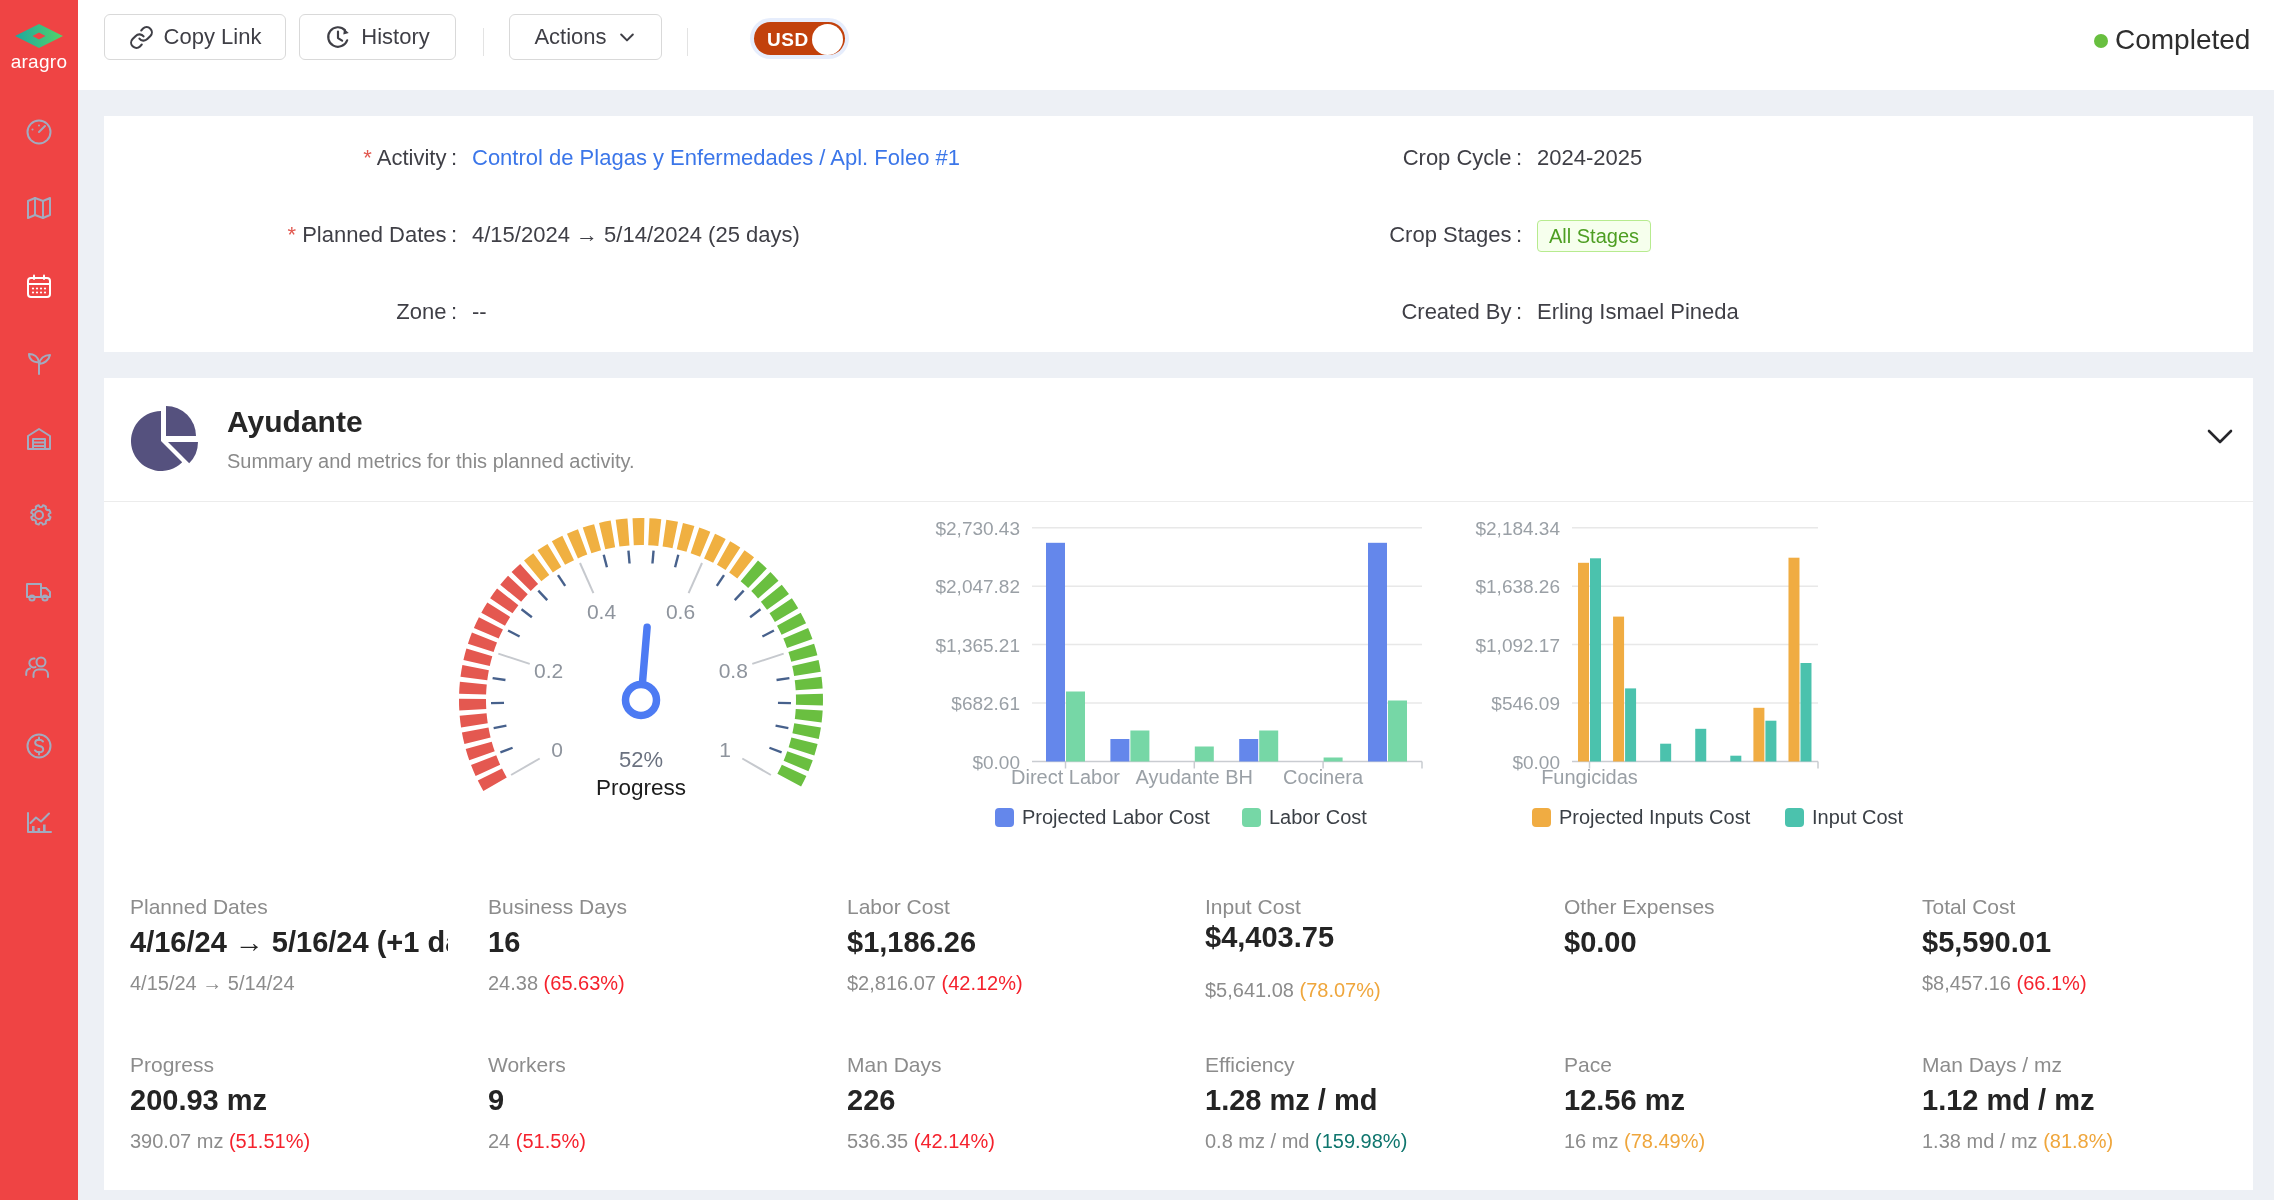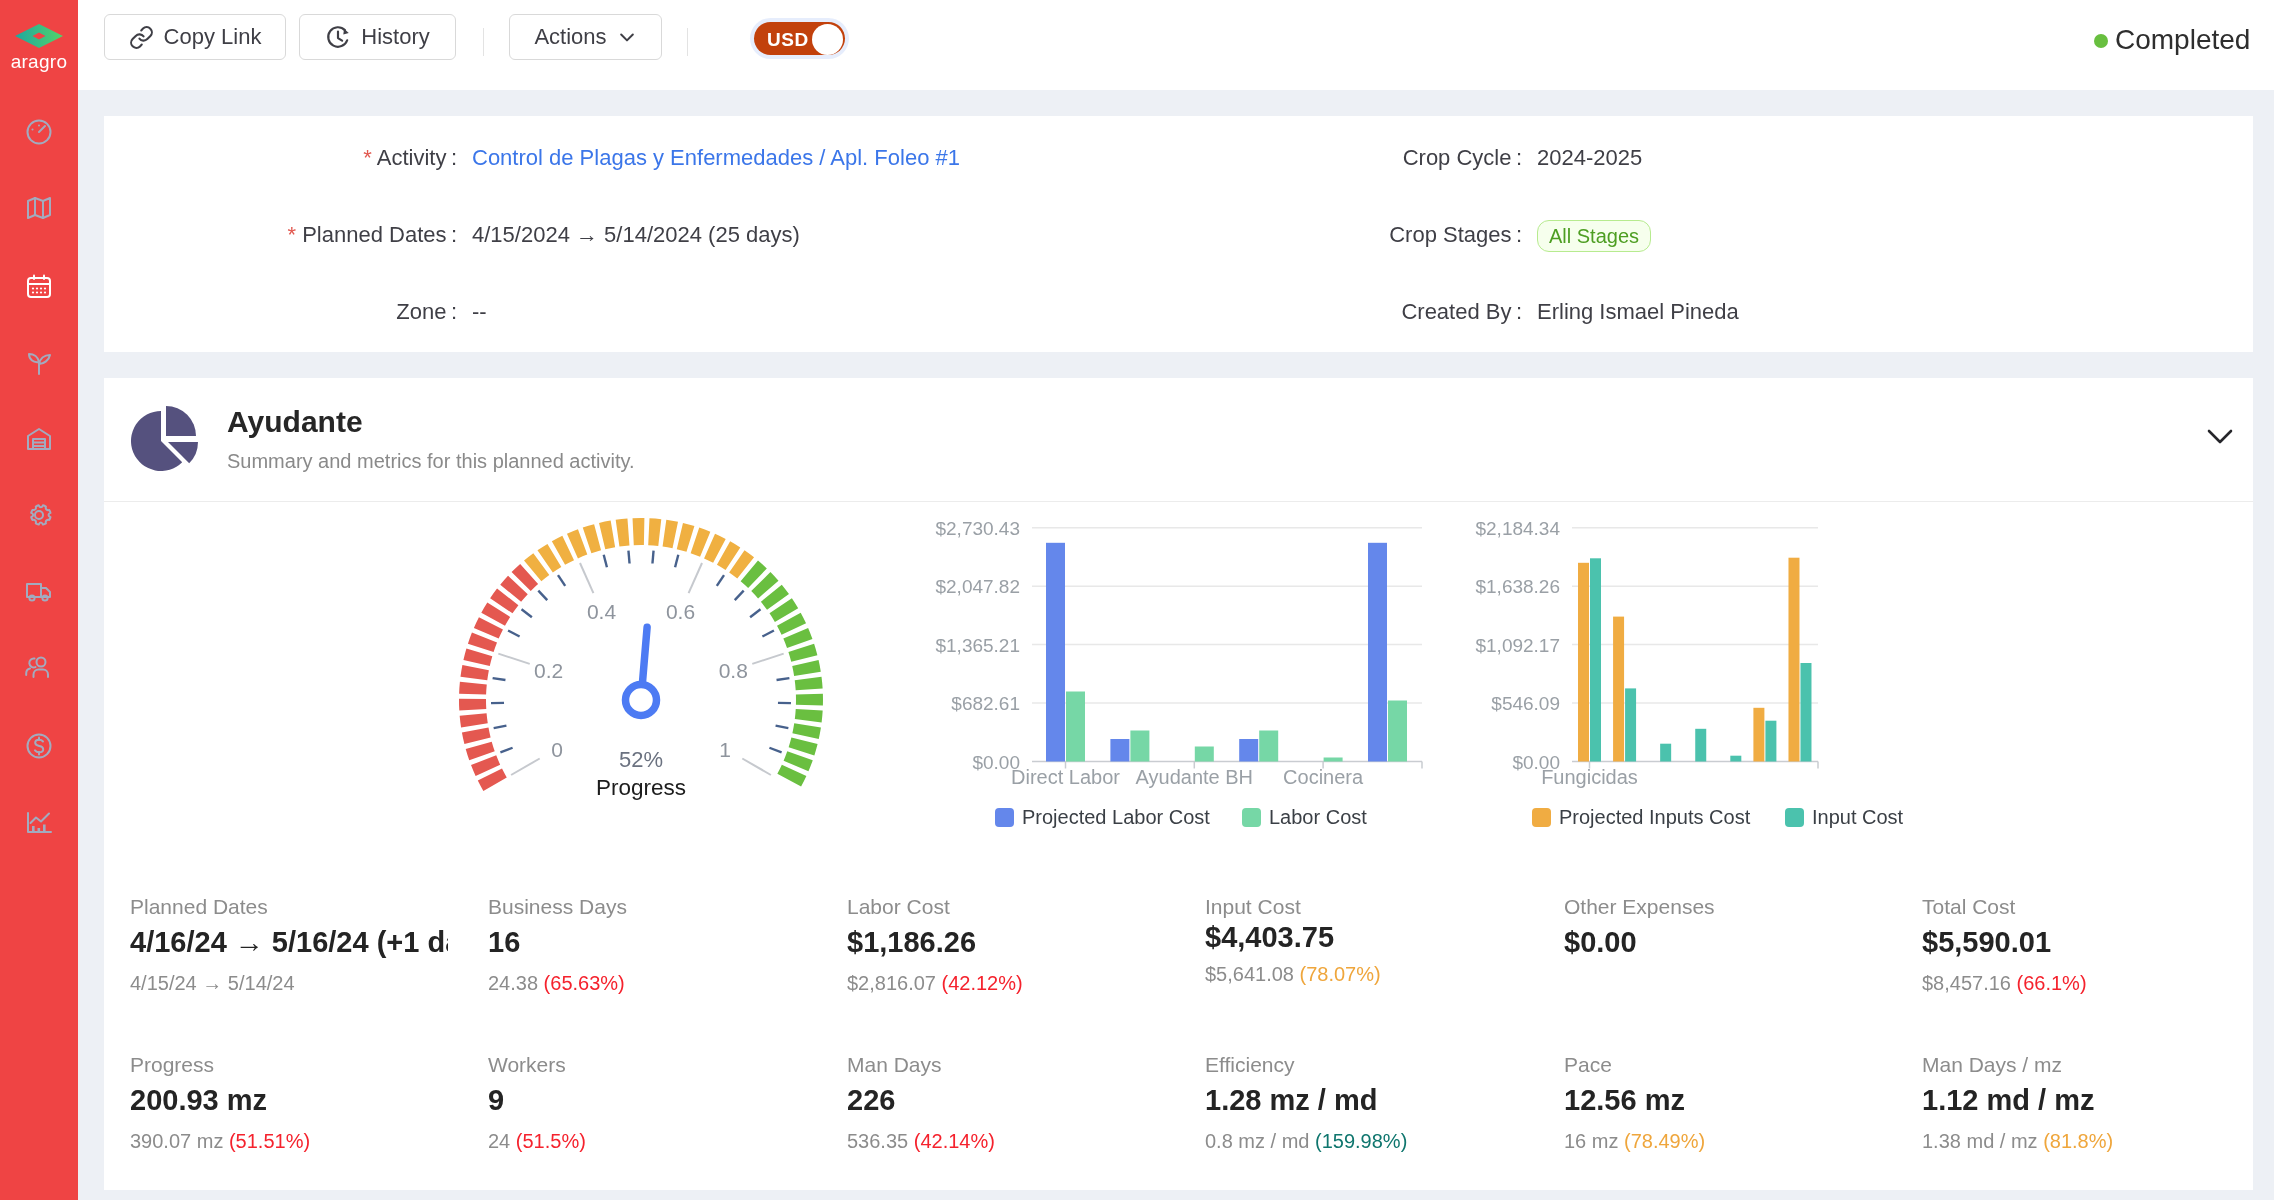--- a/index.html
+++ b/index.html
@@ -55,21 +55,21 @@
 <div class="flabel" style="left:150px;top:145px;width:307px"><span class="req">* </span>Activity :</div>
 <div class="fvalue" style="left:472px;top:145px;color:#3b76e9">Control de Plagas y Enfermedades / Apl. Foleo #1</div>
 <div class="flabel" style="left:150px;top:222px;width:307px"><span class="req">* </span>Planned Dates :</div>
 <div class="fvalue" style="left:472px;top:222px">4/15/2024 → 5/14/2024 (25 days)</div>
 <div class="flabel" style="left:150px;top:299px;width:307px">Zone :</div>
 <div class="fvalue" style="left:472px;top:299px">--</div>
 
 <div class="flabel" style="left:1215px;top:145px;width:307px">Crop Cycle :</div>
 <div class="fvalue" style="left:1537px;top:145px">2024-2025</div>
 <div class="flabel" style="left:1215px;top:222px;width:307px">Crop Stages :</div>
-<div class="abs" style="left:1537px;top:220px;height:32px;padding:0 11px;background:#f6ffed;border:1.5px solid #b7eb8f;border-radius:12px;font-size:20px;color:#4d9e22;display:flex;align-items:center">All Stages</div>
+<div class="abs" style="left:1537px;top:220px;height:32px;padding:0 11px;background:#f6ffed;border:1.5px solid #b7eb8f;border-radius:4px;font-size:20px;color:#4d9e22;display:flex;align-items:center">All Stages</div>
 <div class="flabel" style="left:1215px;top:299px;width:307px">Created By :</div>
 <div class="fvalue" style="left:1537px;top:299px">Erling Ismael Pineda</div>
 
 <div class="card" style="left:104px;top:378px;width:2149px;height:812px"></div>
 
 <svg width="75" height="80" viewBox="0 0 75 80" style="position:absolute;left:130px;top:398px">
 <path d="M 31.0 43.0 L 31.00 13.00 A 30 30 0 1 0 52.21 64.21 Z" fill="#55517e"></path>
 <path d="M 36.0 38.0 L 66.00 38.00 A 30 30 0 0 0 36.00 8.00 Z" fill="#55517e"></path>
 <path d="M 38.0 44.0 L 59.21 65.21 A 30 30 0 0 0 68.00 44.00 Z" fill="#55517e"></path>
 </svg>
@@ -237,21 +237,21 @@
 <div style="font-size:20px;color:#8c8c8c;line-height:24px;margin-top:12px">24.38 <span style="color:#f5222d">(65.63%)</span></div>
 </div>
 <div style="position:absolute;left:847px;top:894px;width:318px;height:122px;overflow:hidden;white-space:nowrap">
 <div style="font-size:21px;color:#8c8c8c;line-height:26px">Labor Cost</div>
 <div style="font-size:29px;font-weight:bold;color:#242424;line-height:34px;margin-top:5px">$1,186.26</div>
 <div style="font-size:20px;color:#8c8c8c;line-height:24px;margin-top:12px">$2,816.07 <span style="color:#f5222d">(42.12%)</span></div>
 </div>
 <div style="position:absolute;left:1205px;top:894px;width:318px;height:122px;overflow:hidden;white-space:nowrap">
 <div style="font-size:21px;color:#8c8c8c;line-height:26px">Input Cost</div>
 <div style="font-size:29px;font-weight:bold;color:#242424;line-height:34px;">$4,403.75</div>
-<div style="font-size:20px;color:#8c8c8c;line-height:24px;margin-top:8px">$5,641.08 <span style="color:#efa63c">(78.07%)</span></div>
+<div style="font-size:20px;color:#8c8c8c;line-height:24px;margin-top:24px">$5,641.08 <span style="color:#efa63c">(78.07%)</span></div>
 </div>
 <div style="position:absolute;left:1564px;top:894px;width:318px;height:122px;overflow:hidden;white-space:nowrap">
 <div style="font-size:21px;color:#8c8c8c;line-height:26px">Other Expenses</div>
 <div style="font-size:29px;font-weight:bold;color:#242424;line-height:34px;margin-top:5px">$0.00</div>
 </div>
 <div style="position:absolute;left:1922px;top:894px;width:318px;height:122px;overflow:hidden;white-space:nowrap">
 <div style="font-size:21px;color:#8c8c8c;line-height:26px">Total Cost</div>
 <div style="font-size:29px;font-weight:bold;color:#242424;line-height:34px;margin-top:5px">$5,590.01</div>
 <div style="font-size:20px;color:#8c8c8c;line-height:24px;margin-top:12px">$8,457.16 <span style="color:#f5222d">(66.1%)</span></div>
 </div>

